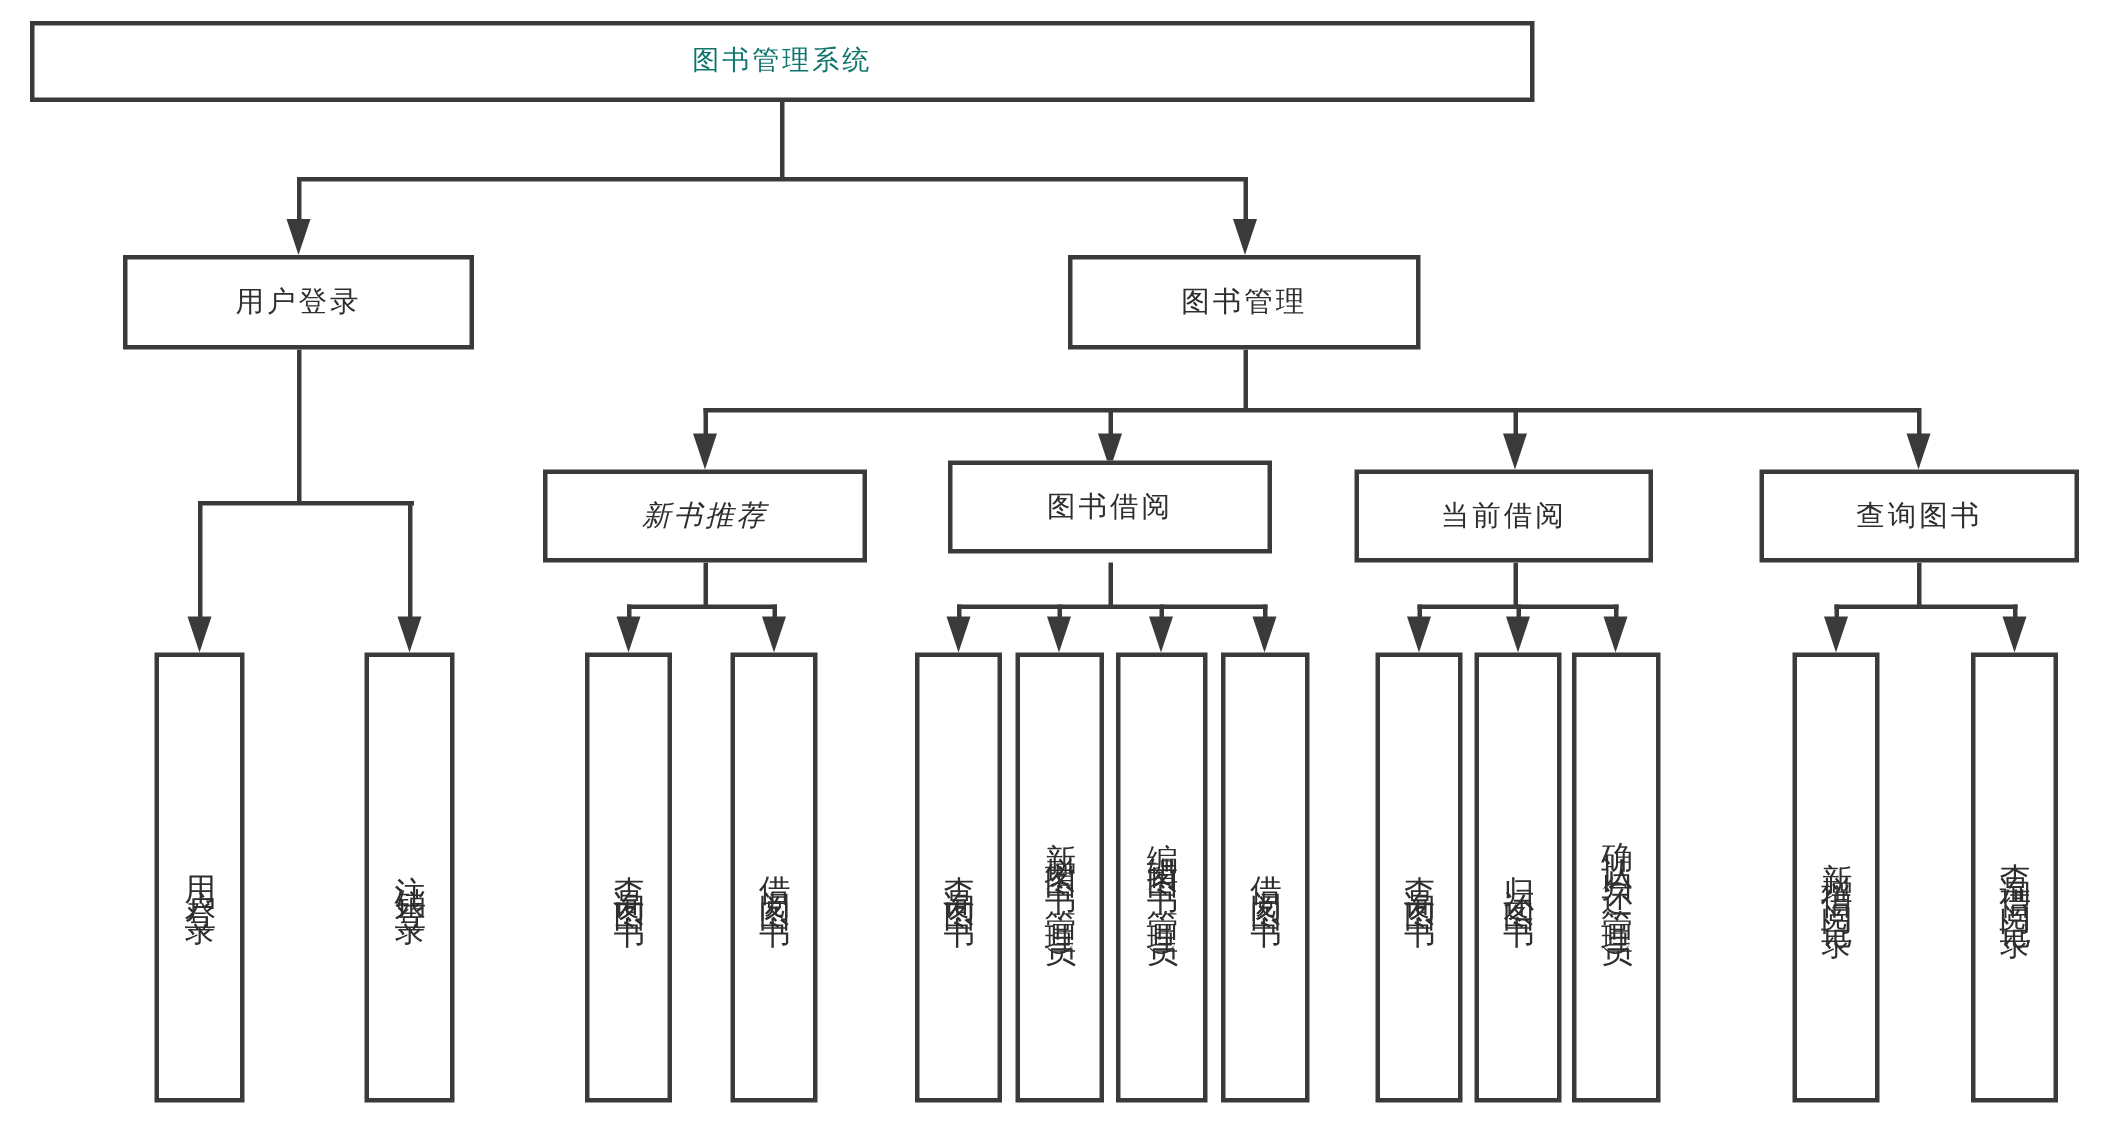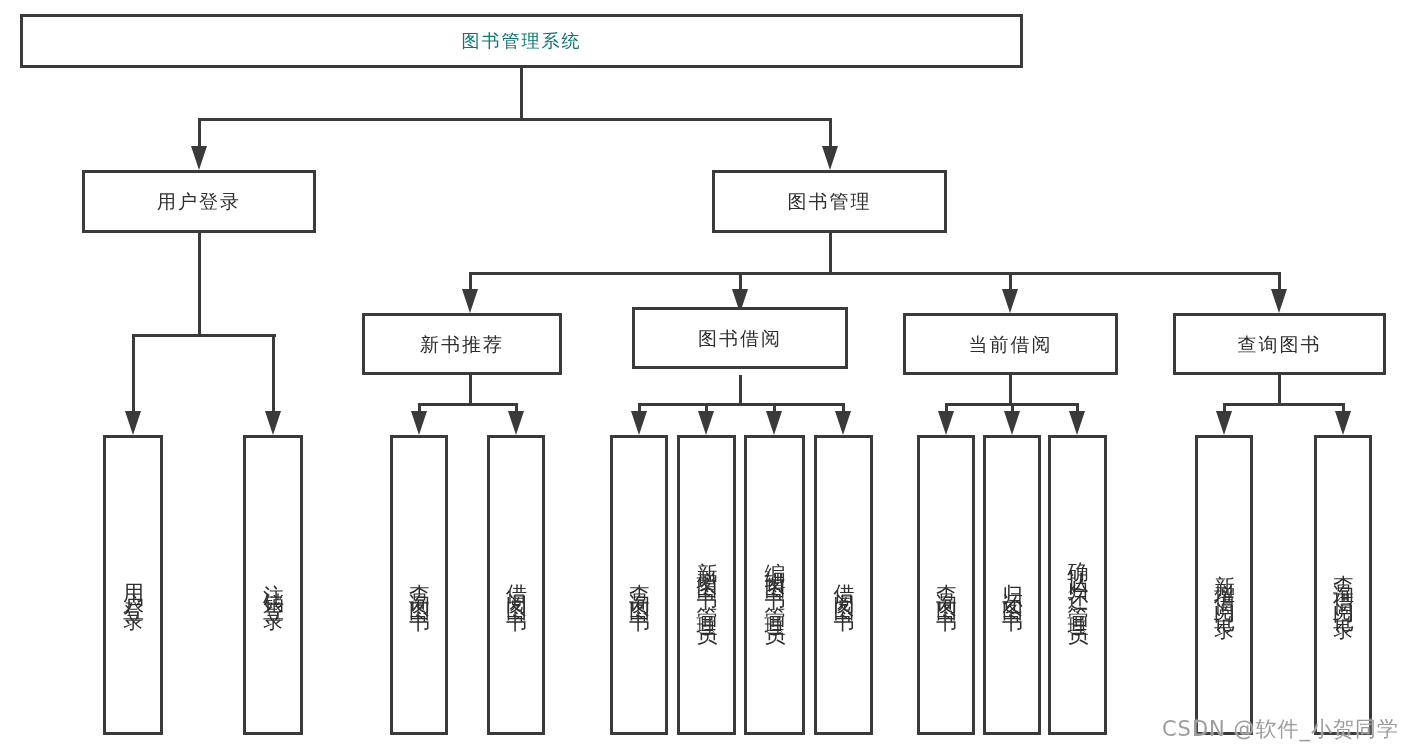--- a/index.html
+++ b/index.html
@@ -64,21 +64,20 @@
     color: #9c9c9c;
     letter-spacing: 1px;
     z-index: 3;
     text-shadow: 0 0 2px #ffffff;
   }
 </style>
 </head>
 <body>
 
 <div id="stage">
-  <div class="watermark" style="color: rgb(156, 156, 156);">CSDN @软件_小贺同学</div>
 <div class="edge" style="left: 520px; top: 68px; width: 3px; height: 52px; background: rgb(58, 58, 58);"></div>
     <div class="edge" style="left: 198px; top: 118px; width: 634px; height: 3px; background: rgb(58, 58, 58);"></div>
     <div class="edge" style="left: 198px; top: 118px; width: 3px; height: 32px; background: rgb(58, 58, 58);"></div>
     <div class="edge" style="left: 829px; top: 118px; width: 3px; height: 32px; background: rgb(58, 58, 58);"></div>
     <div class="edge" style="left: 198px; top: 233px; width: 3px; height: 103px; background: rgb(58, 58, 58);"></div>
     <div class="edge" style="left: 132px; top: 334px; width: 144px; height: 3px; background: rgb(58, 58, 58);"></div>
     <div class="edge" style="left: 132px; top: 334px; width: 3px; height: 80px; background: rgb(58, 58, 58);"></div>
     <div class="edge" style="left: 272px; top: 334px; width: 3px; height: 80px; background: rgb(58, 58, 58);"></div>
     <div class="edge" style="left: 829px; top: 233px; width: 3px; height: 41px; background: rgb(58, 58, 58);"></div>
     <div class="edge" style="left: 469px; top: 272px; width: 811px; height: 3px; background: rgb(58, 58, 58);"></div>
@@ -126,27 +125,27 @@
     <div class="arrowhead" style="left: 1335px; top: 411px; border-top-color: rgb(58, 58, 58);"></div>
     <div class="node" style="left: 20px; top: 14px; width: 1003px; height: 54px; border-color: rgb(58, 58, 58);">
       <span class="node-label" style="font-size: 18px; color: #0f766e;">图书管理系统</span>
     </div>
     <div class="node" style="left: 82px; top: 170px; width: 234px; height: 63px; border-color: rgb(58, 58, 58);">
       <span class="node-label" style="font-size: 19px; color: rgb(46, 46, 46);">用户登录</span>
     </div>
     <div class="node" style="left: 712px; top: 170px; width: 235px; height: 63px; border-color: rgb(58, 58, 58);">
       <span class="node-label" style="font-size: 19px; color: rgb(46, 46, 46);">图书管理</span>
     </div>
-    <div class="node" style="left: 362px; top: 313px; width: 200px; height: 62px; border-color: rgb(58, 58, 58);">
+    <div class="node" style="left: 362px; top: 313px; width: 216px; height: 62px; border-color: rgb(58, 58, 58); font-style: italic;">
       <span class="node-label" style="font-size: 19px; color: rgb(46, 46, 46);">新书推荐</span>
     </div>
     <div class="node" style="left: 632px; top: 307px; width: 216px; height: 62px; border-color: rgb(58, 58, 58); text-align: center;">
       <span class="node-label" style="font-size: 19px; color: rgb(46, 46, 46);">图书借阅</span>
     </div>
-    <div class="node" style="left: 903px; top: 313px; width: 215px; height: 62px; border-color: rgb(58, 58, 58);">
+    <div class="node" style="left: 903px; top: 313px; width: 199px; height: 62px; border-color: rgb(58, 58, 58);">
       <span class="node-label" style="font-size: 19px; color: rgb(46, 46, 46);">当前借阅</span>
     </div>
     <div class="node" style="left: 1173px; top: 313px; width: 213px; height: 62px; border-color: rgb(58, 58, 58);">
       <span class="node-label" style="font-size: 19px; color: rgb(46, 46, 46);">查询图书</span>
     </div>
     <div class="node vertical" style="left: 103px; top: 435px; width: 60px; height: 300px; border-color: rgb(58, 58, 58);">
       <span class="node-label" style="font-size: 21px; color: rgb(46, 46, 46);">用户登录</span>
     </div>
     <div class="node vertical" style="left: 243px; top: 435px; width: 60px; height: 300px; border-color: rgb(58, 58, 58);">
       <span class="node-label" style="font-size: 21px; color: rgb(46, 46, 46);">注销登录</span>

